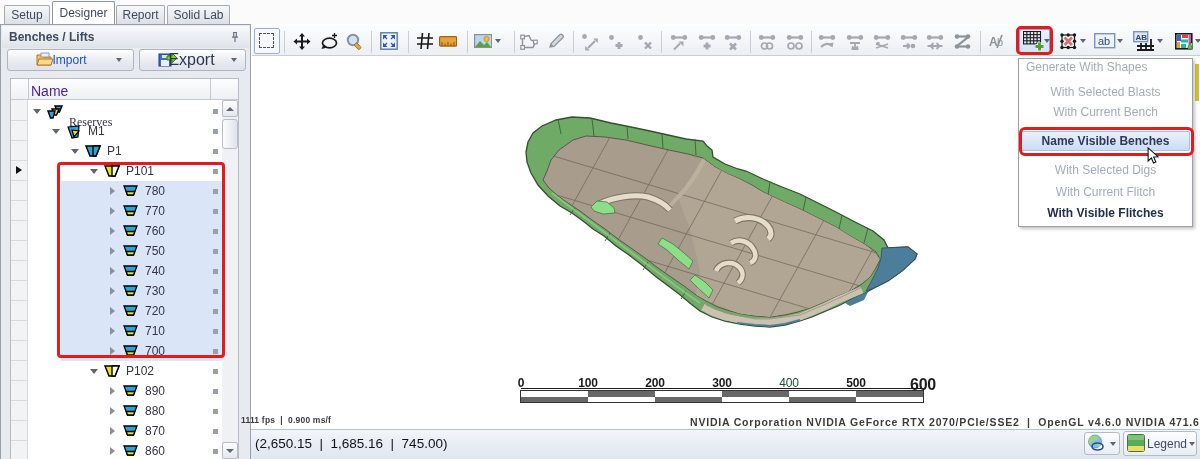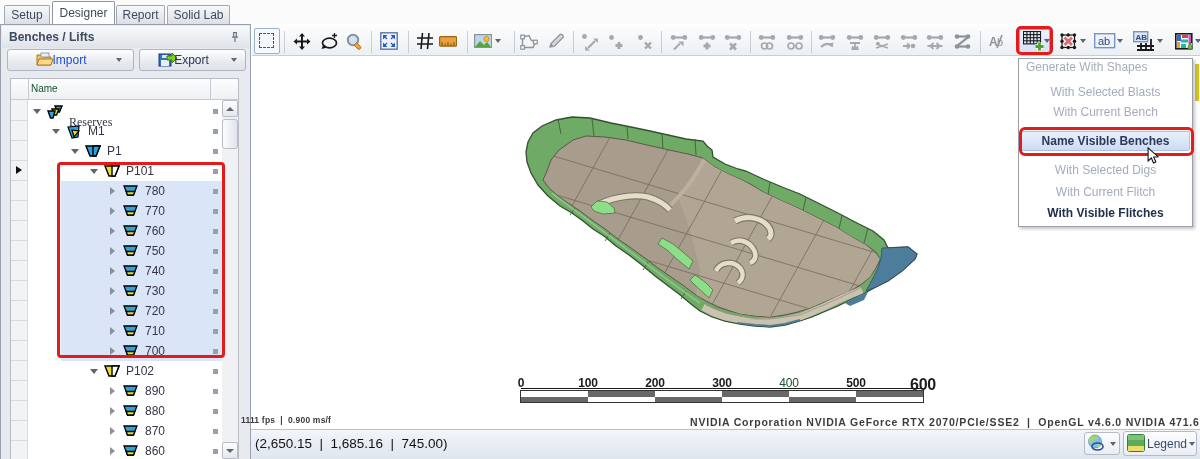--- a/index.html
+++ b/index.html
@@ -34,25 +34,25 @@
   </svg>
 <div class="abs" style="left:7px;top:49px;width:97px;height:22px;text-align:center;line-height:22px;font-size:12px;color:#1d4ed8;padding-left:28px;">Import</div>
 <div class="darr" style="left:116px;top:58px;"></div>
 <div class="abs" style="left:139px;top:49px;width:107px;height:22px;background:linear-gradient(#fefefe,#e7eaef 60%,#dfe3ea);border:1px solid #aeb4c0;border-radius:3px;"></div>
 <svg class="abs" style="left:158px;top:51px;" width="20" height="17" viewBox="0 0 20 17">
 <rect x="1" y="3" width="12" height="12" fill="#3a6fc4" stroke="#1a3a80" stroke-width="1"></rect>
 <rect x="3" y="9" width="8" height="6" fill="#e8eefa"></rect>
 <rect x="4" y="4" width="6" height="3" fill="#dce6f8"></rect>
 <path d="M9 5 L14 5 L14 2 L19 7 L14 12 L14 9 L9 9 Z" fill="#7ed321" stroke="#3a7a10" stroke-width="1"></path>
   </svg>
-<div class="abs" style="left:139px;top:49px;width:77px;height:22px;text-align:center;line-height:22px;font-size:12px;color:#2b3750;padding-left:28px;">Export</div>
+<div class="abs" style="left:139px;top:49px;width:77px;height:22px;text-align:center;line-height:22px;font-size:16px;color:#2b3750;padding-left:28px;">Export</div>
 <div class="darr" style="left:231px;top:58px;"></div>
 <div class="abs" style="left:10px;top:78px;width:229px;height:381px;background:#fff;border:1px solid #b8bcc6;border-bottom:none;"></div>
 <div class="abs" style="left:11px;top:79px;width:227px;height:21px;background:linear-gradient(#fdfdfe,#eef0f3);border-bottom:1px solid #c5c9d1;"></div>
-<div class="abs" style="left:31px;top:83px;font-size:10px;color:#14532d;">Name</div>
+<div class="abs" style="left:31px;top:83px;font-size:14px;color:#4c1d95;">Name</div>
 <div class="abs" style="left:28px;top:79px;width:1px;height:21px;background:#c5c9d1;"></div>
 <div class="abs" style="left:210px;top:79px;width:1px;height:21px;background:#c5c9d1;"></div>
 <div class="abs" style="left:11px;top:100px;width:17px;height:359px;background:#f2f3f5;border-right:1px solid #d8dadf;"></div>
 <div class="abs" style="left:11px;top:120px;width:17px;height:1px;background:#d8dadf;"></div>
 <div class="abs" style="left:11px;top:140px;width:17px;height:1px;background:#d8dadf;"></div>
 <div class="abs" style="left:11px;top:160px;width:17px;height:1px;background:#d8dadf;"></div>
 <div class="abs" style="left:11px;top:180px;width:17px;height:1px;background:#d8dadf;"></div>
 <div class="abs" style="left:11px;top:200px;width:17px;height:1px;background:#d8dadf;"></div>
 <div class="abs" style="left:11px;top:220px;width:17px;height:1px;background:#d8dadf;"></div>
 <div class="abs" style="left:11px;top:240px;width:17px;height:1px;background:#d8dadf;"></div>

